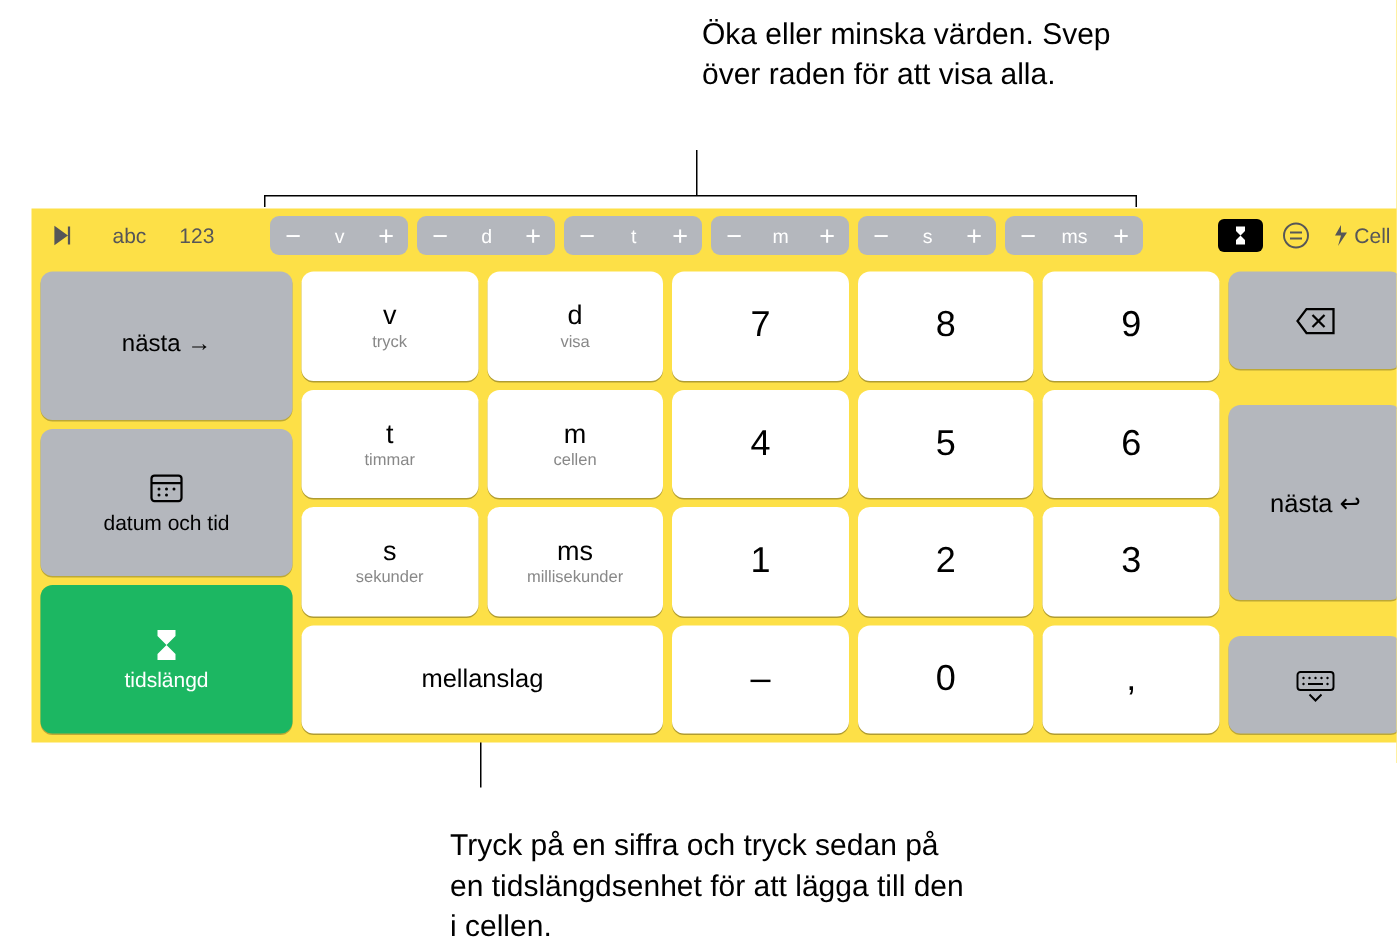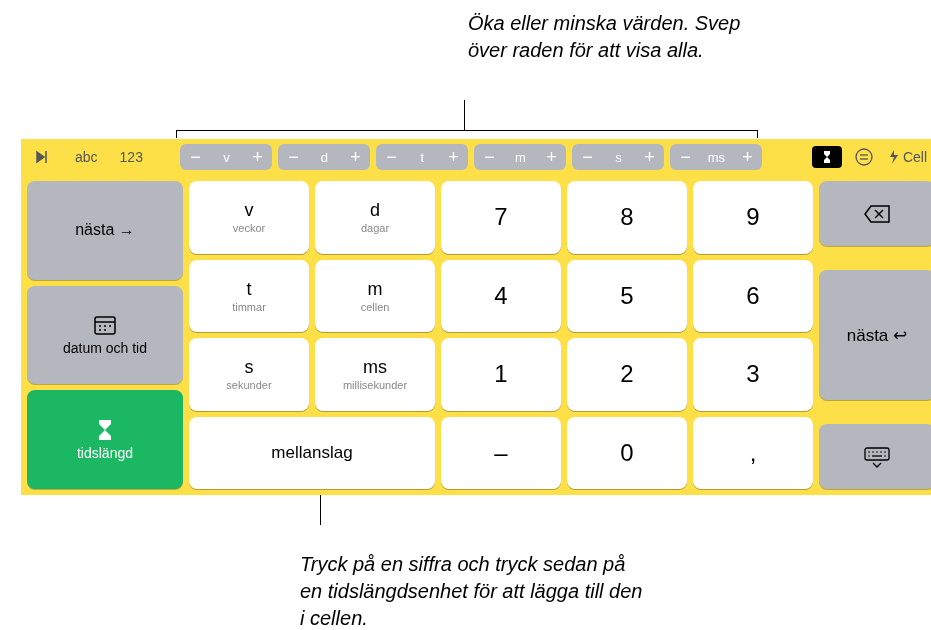--- a/index.html
+++ b/index.html
@@ -13,21 +13,20 @@
       height: 630px;
       background: #fff;
       position: relative;
       overflow: hidden;
     }
     .annotation {
       position: absolute;
       font-size: 20px;
       color: #000;
       line-height: 1.35;
-      font-style: italic;
     }
     .ann-top {
       top: 10px;
       left: 468px;
       width: 300px;
     }
     .ann-bottom {
       top: 551px;
       left: 300px;
       width: 350px;
@@ -166,21 +165,21 @@
       justify-content: center;
       font-size: 13px;
     }
     .key-area {
       display: flex;
       padding: 6px;
       gap: 6px;
       height: 320px;
     }
     .left-col {
-      width: 156px;
+      width: 168px;
       display: flex;
       flex-direction: column;
       gap: 6px;
     }
     .left-key {
       flex: 1;
       border-radius: 8px;
       background: #b4b7bd;
       display: flex;
       flex-direction: column;
@@ -370,25 +369,25 @@
             </svg>
         </span>
         <span style="font-size:14px">tidslängd</span>
       </div>
     </div>
 
     <div class="center-grid">
 
       <div class="key unit-key">
         <span class="unit-symbol">v</span>
-        <span class="unit-name">veckor</span>
+        <span class="unit-name">tryck</span>
       </div>
       <div class="key unit-key">
         <span class="unit-symbol">d</span>
-        <span class="unit-name">dagar</span>
+        <span class="unit-name">visa</span>
       </div>
       <div class="key">7</div>
       <div class="key">8</div>
       <div class="key">9</div>
 
       <div class="key unit-key">
         <span class="unit-symbol">t</span>
         <span class="unit-name">timmar</span>
       </div>
       <div class="key unit-key">

